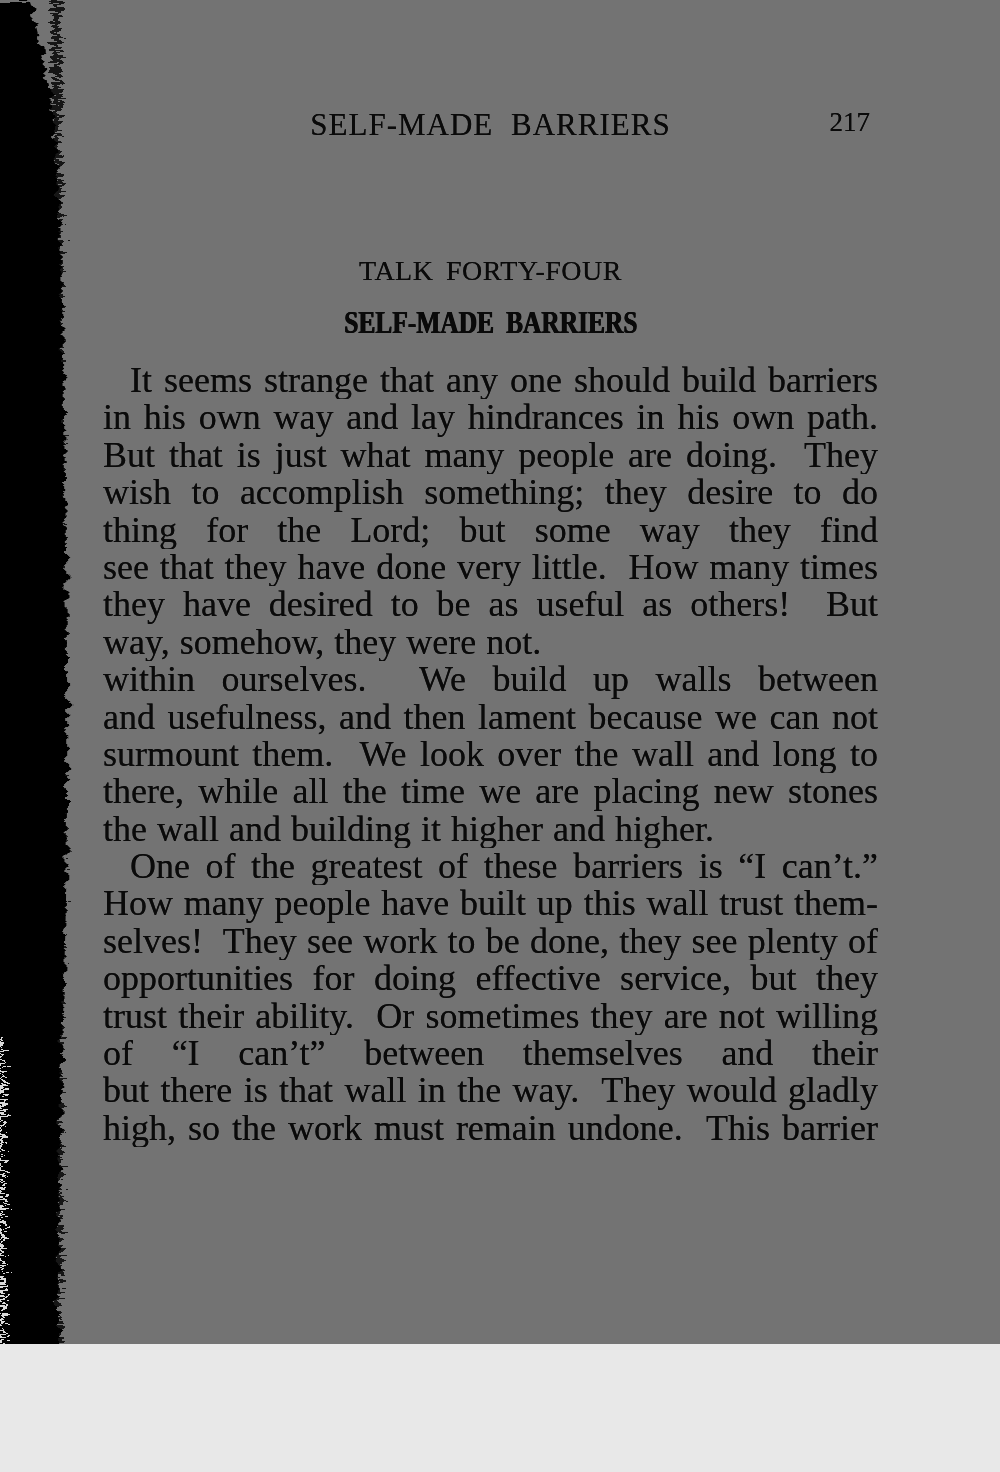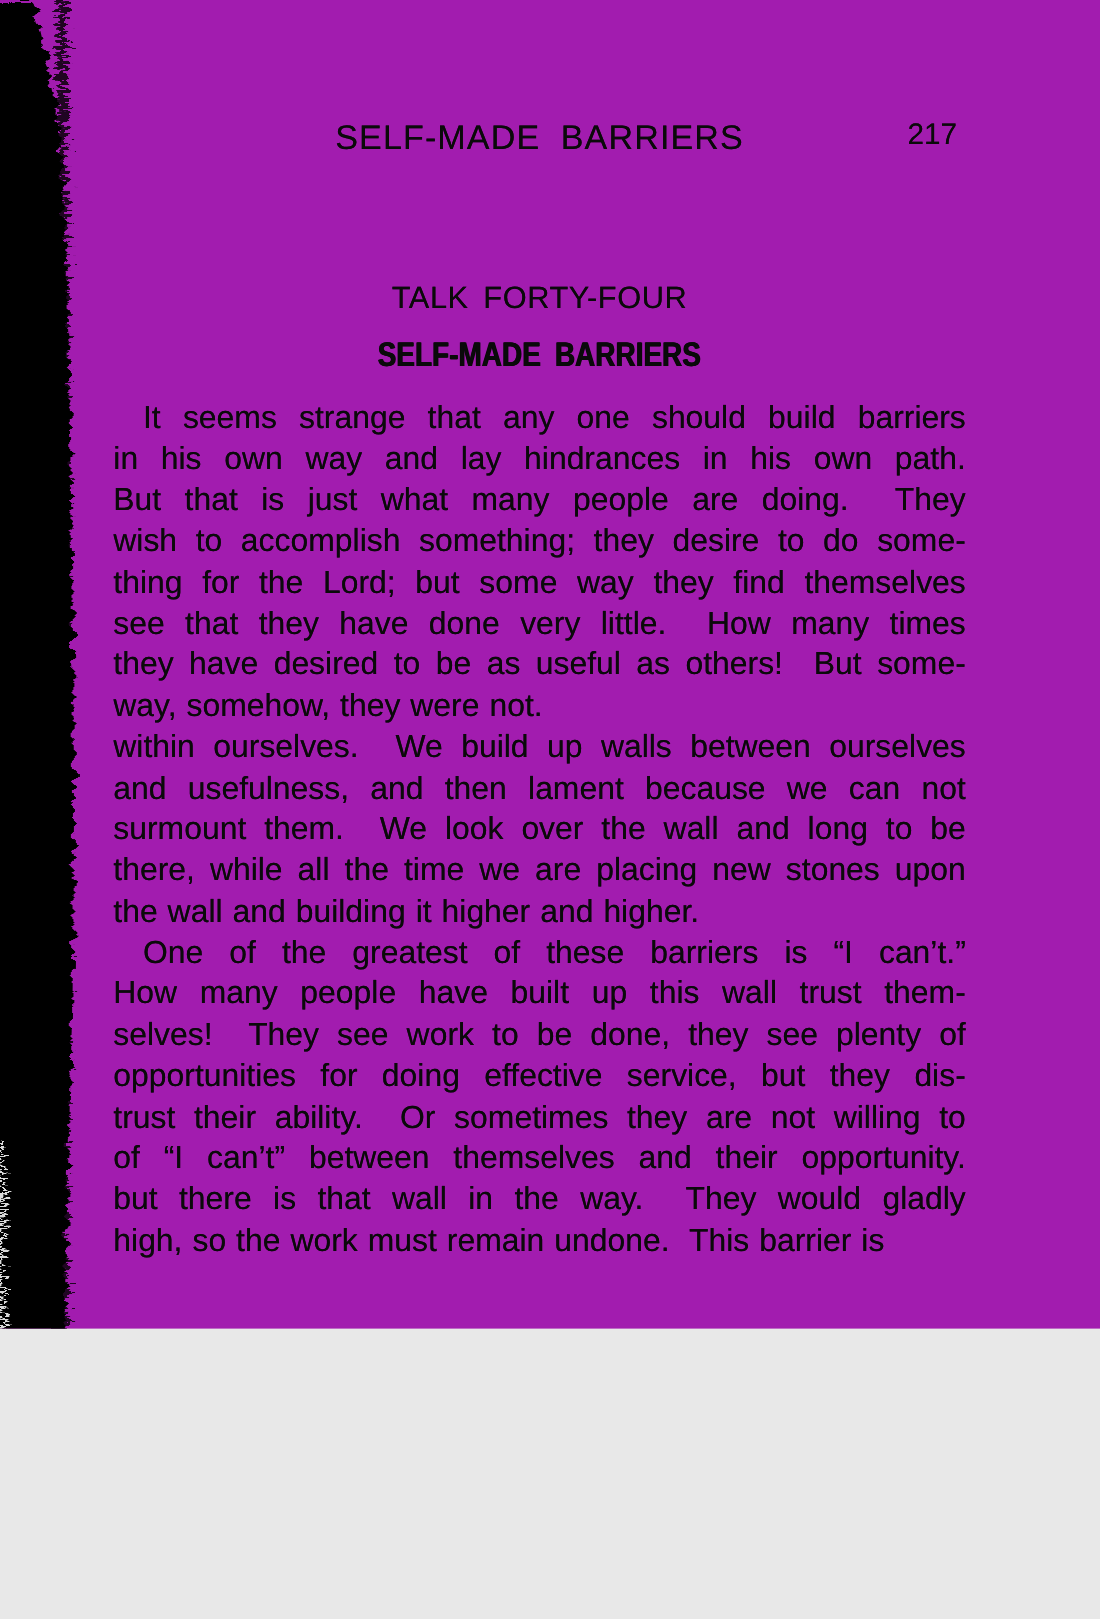--- a/index.html
+++ b/index.html
@@ -1,22 +1,22 @@
 <!DOCTYPE html>
 <html><head>
 <meta charset="utf-8">
 <style>
   html, body { margin: 0; padding: 0; background: #e8e8e8; }
   .page {
     position: relative;
     width: 1000px;
-    height: 1208px;
-    background: #a21caf;
+    height: 1344px;
+    background: #737373;
     overflow: hidden;
-    font-family: Liberation Sans, sans-serif;
+    font-family: Liberation Serif, serif;
     color: #0a0a0a;
   }
   .gutter-svg {
     position: absolute;
     left: 0;
     top: 0;
     pointer-events: none;
   }
   .running-header {
     position: absolute;
@@ -65,21 +65,21 @@
     display: inline-block;
     transform: scaleX(0.82);
     transform-origin: center;
     text-shadow: 0.7px 0 0 #0a0a0a, -0.4px 0 0 #0a0a0a;
   }
   .text-block {
     position: absolute;
     left: 103px;
     top: 362px;
     width: 775px;
-    font-size: 29px;
+    font-size: 36px;
     line-height: 37.4px;
     word-spacing: 1px;
     text-shadow: 0 0 0.5px rgba(0,0,0,0.75);
   }
   .paragraph { margin: 0; }
   .line {
     height: 37.4px;
     overflow: hidden;
     text-align: justify;
     text-align-last: justify;

